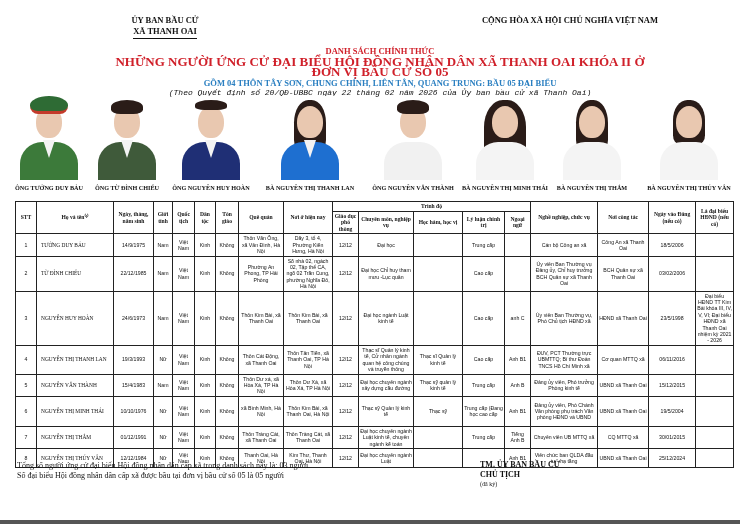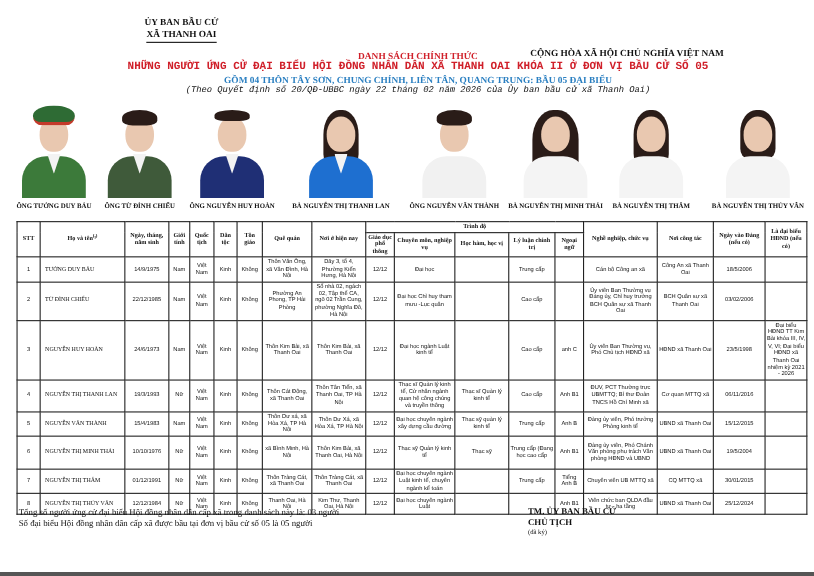--- a/index.html
+++ b/index.html
@@ -1,26 +1,26 @@
 <!DOCTYPE html>
 <html><head>
 <meta charset="utf-8">
 <style>
   * { box-sizing: border-box; margin: 0; padding: 0; }
   html, body { width: 740px; height: 524px; background: #ffffff; overflow: hidden; }
   body { font-family: "Liberation Serif", serif; color: #111; position: relative; }
 
   .hdr-left { position: absolute; left: 120px; top: 15px; width: 90px; text-align: center; font-weight: bold; font-size: 8.5px; line-height: 11px; }
   .hdr-left .u { display: inline-block; border-bottom: 1px solid #111; padding-bottom: 1px; }
-  .hdr-right { position: absolute; left: 420px; top: 15px; width: 300px; text-align: center; font-weight: bold; font-size: 8.5px; line-height: 11px; margin-top: 28px; }
+  .hdr-right { position: absolute; left: 420px; top: 15px; width: 300px; text-align: center; font-weight: bold; font-size: 8.5px; line-height: 11px; }
   .hdr-right .motto { display: inline-block; border-bottom: 1px solid #111; }
 
   .titles { position: absolute; left: 100px; top: 46px; width: 560px; text-align: center; font-weight: bold; }
   .t1 { color: #d0202a; font-size: 8.5px; line-height: 10.5px; }
-  .t2 { color: #d0202a; font-size: 10px; line-height: 10.5px; font-family: Liberation Mono, monospace; }
+  .t2 { color: #d0202a; font-size: 13px; line-height: 10.5px; }
   .t3 { color: #2a7fc1; font-size: 8.5px; line-height: 10.5px; }
   .t4 { color: #111; font-size: 8px; line-height: 10.5px; font-style: italic; font-weight: normal; font-family: Liberation Mono, monospace; }
 
   .photos { position: absolute; left: 10px; top: 96px; width: 725px; height: 100px; }
   .cand { position: absolute; top: 0; width: 90px; text-align: center; }
   .photo { margin: 0 auto; width: 66px; height: 84px; position: relative; overflow: hidden; background: #fff; }
   .photo .head { position: absolute; left: 20px; top: 10px; width: 26px; height: 32px; border-radius: 50% 50% 45% 45%; background: #e9c8b0; }
   .photo .hair { position: absolute; left: 17px; top: 4px; width: 32px; height: 18px; border-radius: 50% 50% 30% 30%; background: #2a1c18; }
   .photo .hair.long { height: 50px; border-radius: 45% 45% 20% 20%; }
   .photo .body { position: absolute; left: 4px; top: 46px; width: 58px; height: 40px; border-radius: 22px 22px 0 0; }

